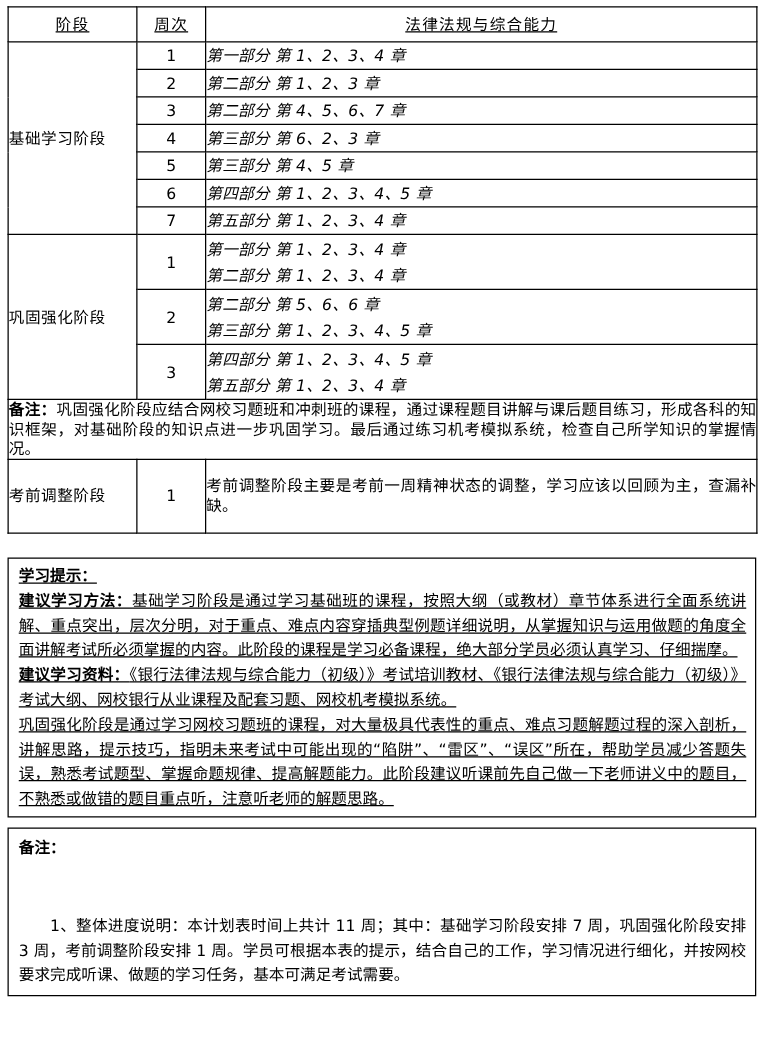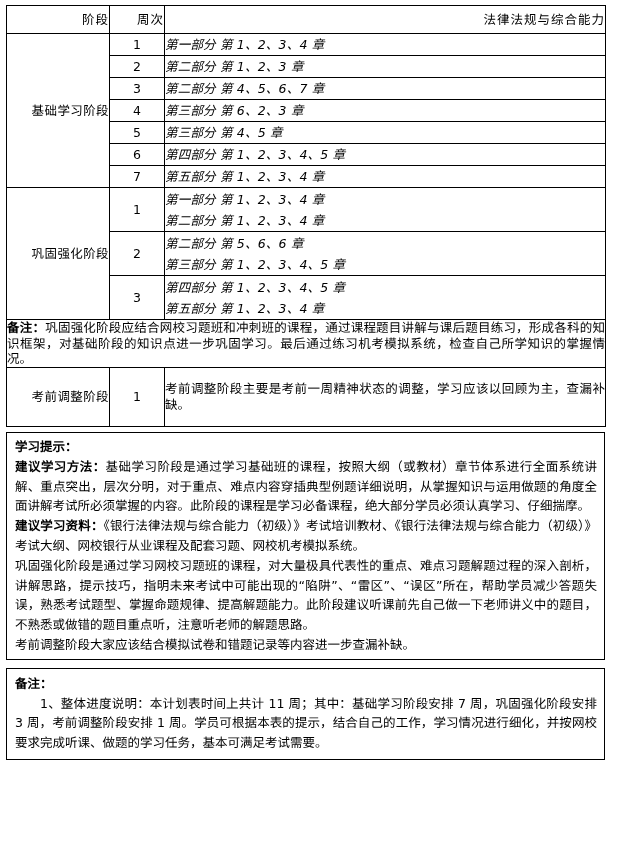--- a/index.html
+++ b/index.html
@@ -36,28 +36,29 @@
     vertical-align: middle;
     font-weight: normal;
     font-size: 12.5px;
     line-height: 1.25;
   }
   col.c-stage  { width: 103px; }
   col.c-week   { width: 55px;  }
   col.c-body   { width: 441px; }
 
   .hdr {
-    text-align: right;
+    text-align: center;
     font-weight: bold;
     font-size: 13.5px;
     height: 27px;
     letter-spacing: 1px;
+    text-decoration: underline;
   }
   .stage-cell {
-    text-align: right;
+    text-align: left;
     font-size: 12.5px;
     letter-spacing: 0.4px;
   }
   .week-cell {
     text-align: center;
     font-size: 12.5px;
   }
   .body-cell {
     text-align: left;
     padding: 0 0 0 9px;
@@ -99,26 +100,26 @@
   .box {
     width: 599px;
     box-sizing: border-box;
     border: 1px solid #000000;
     padding: 4px 7px 4px 8px;
     font-size: 12.5px;
     line-height: 1.585;
     text-align: justify;
     text-justify: inter-ideograph;
   }
-  .box.tips { margin-top: 5px; }
+  .box.tips { margin-top: 19px; text-decoration: underline; }
   .box.footnote { margin-top: 8px; padding-top: 5px; padding-bottom: 6px; }
   .box p {
     margin: 0;
   }
-  .box p.indent { text-indent: 2em; }
+  .box p.indent { text-indent: 2em; margin-top: 43px; }
   .box b { font-weight: bold; }
   .lead { font-weight: bold; }
 </style>
 </head>
 <body>
 
 <div class="page">
 
   <table class="sched">
     <colgroup>
@@ -210,21 +211,20 @@
         <td class="adjust-body">考前调整阶段主要是考前一周精神状态的调整，学习应该以回顾为主，查漏补缺。</td>
       </tr>
     </tbody>
   </table>
 
   <div class="box tips">
     <p><b class="lead">学习提示：</b></p>
     <p><b class="lead">建议学习方法：</b><span>基础学习阶段是通过学习基础班的课程，按照大纲（或教材）章节体系进行全面系统讲解、重点突出，层次分明，对于重点、难点内容穿插典型例题详细说明，从掌握知识与运用做题的角度全面讲解考试所必须掌握的内容。此阶段的课程是学习必备课程，绝大部分学员必须认真学习、仔细揣摩。</span></p>
     <p><b class="lead">建议学习资料：</b><span>《银行法律法规与综合能力（初级）》考试培训教材、《银行法律法规与综合能力（初级）》考试大纲、网校银行从业课程及配套习题、网校机考模拟系统。</span></p>
     <p>巩固强化阶段是通过学习网校习题班的课程，对大量极具代表性的重点、难点习题解题过程的深入剖析，讲解思路，提示技巧，指明未来考试中可能出现的“陷阱”、“雷区”、“误区”所在，帮助学员减少答题失误，熟悉考试题型、掌握命题规律、提高解题能力。此阶段建议听课前先自己做一下老师讲义中的题目，不熟悉或做错的题目重点听，注意听老师的解题思路。</p>
-    <p>考前调整阶段大家应该结合模拟试卷和错题记录等内容进一步查漏补缺。</p>
   </div>
 
   <div class="box footnote">
     <p><b class="lead">备注：</b></p>
     <p class="indent">1、整体进度说明：本计划表时间上共计 11 周；其中：基础学习阶段安排 7 周，巩固强化阶段安排 3 周，考前调整阶段安排 1 周。学员可根据本表的提示，结合自己的工作，学习情况进行细化，并按网校要求完成听课、做题的学习任务，基本可满足考试需要。</p>
   </div>
 
 </div>
 
 </body></html>

